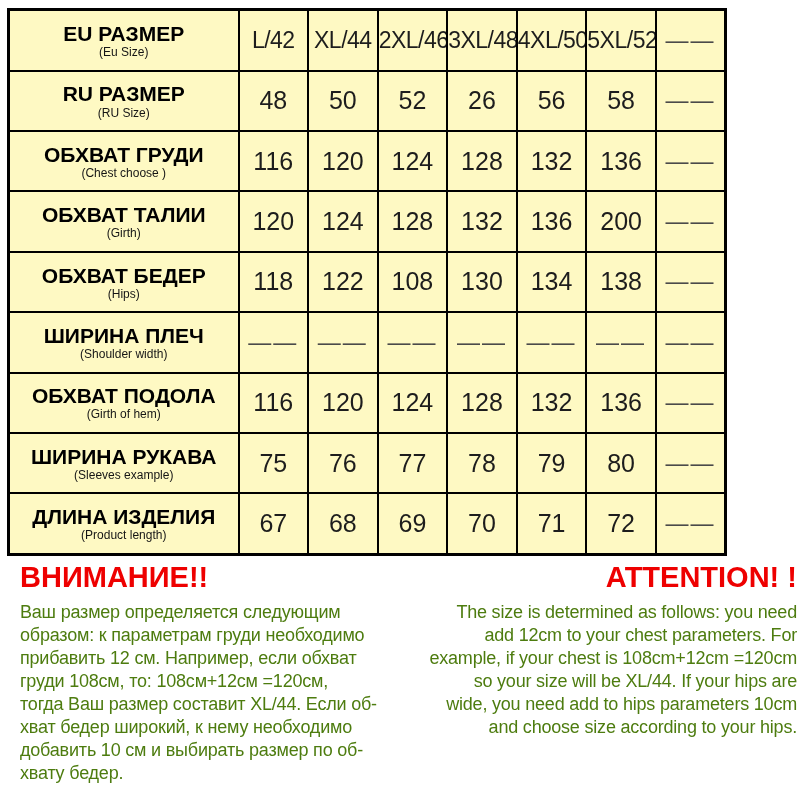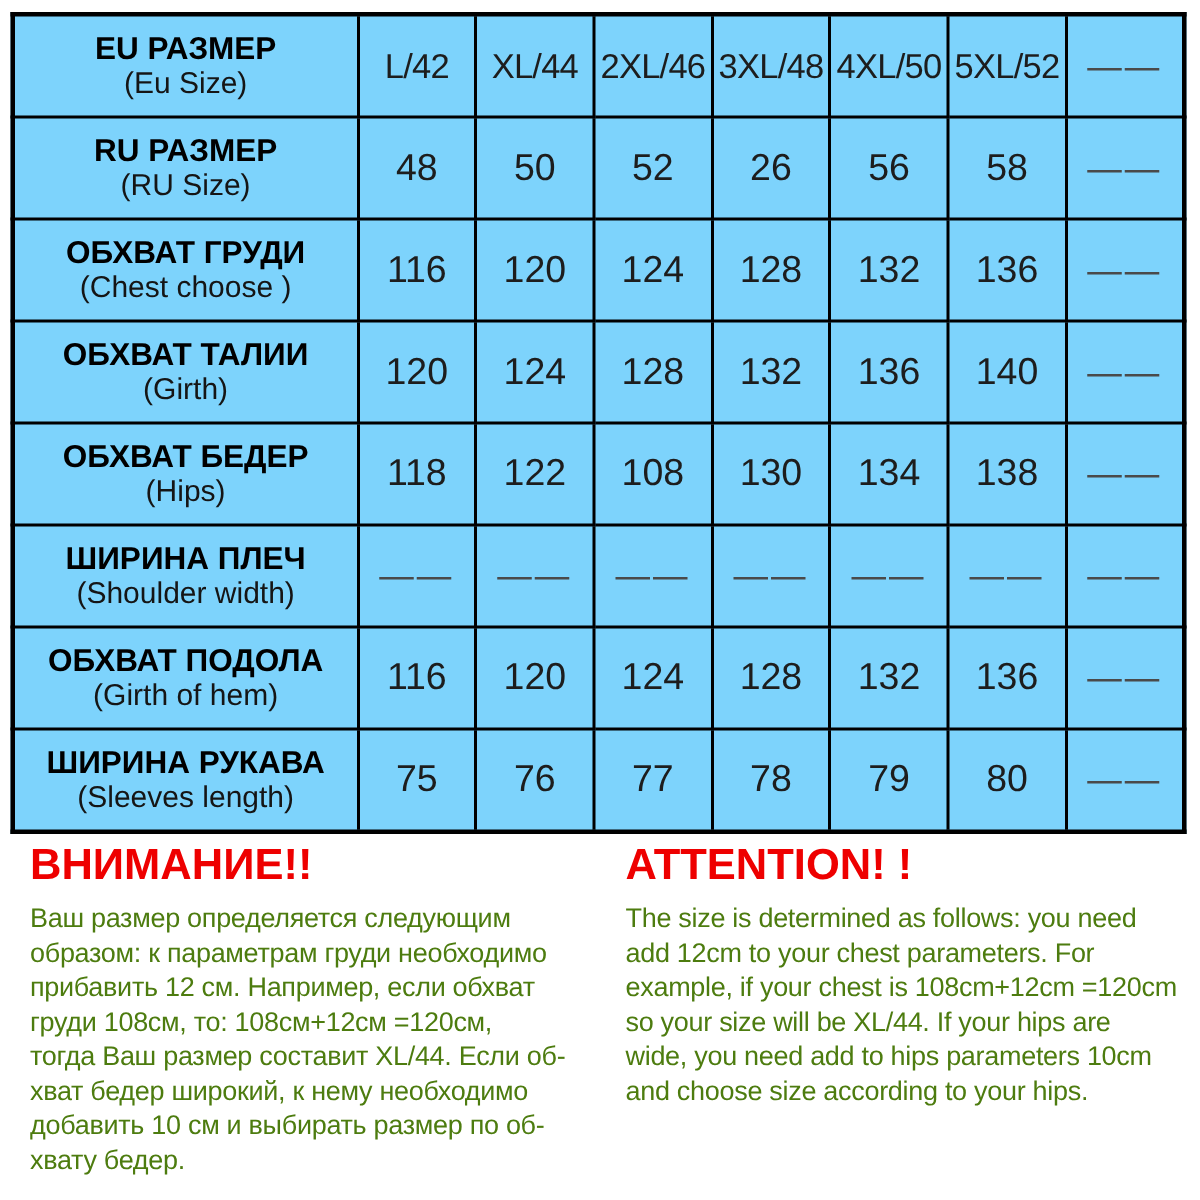--- a/index.html
+++ b/index.html
@@ -5,39 +5,39 @@
   html, body { margin: 0; padding: 0; }
   body {
     width: 800px; height: 800px;
     background: #ffffff;
     font-family: "Liberation Sans", sans-serif;
     position: relative;
     overflow: hidden;
   }
   table.size-chart {
     position: absolute; left: 7px; top: 8px;
-    width: 784px; height: 548px;
+    width: 720px; height: 548px;
     border-collapse: collapse; table-layout: fixed;
     border: 3px solid #000;
-    background: #7dd3fc;
+    background: #fef9c3;
   }
   .size-chart th, .size-chart td {
     border: 2px solid #000;
     text-align: center; vertical-align: middle;
     padding: 0; overflow: hidden;
   }
   col.label-col { width: 230px; }
   .row-label-ru { font-size: 21px; font-weight: bold; color: #000; line-height: 1.2; }
-  .row-label-en { font-size: 20px; font-weight: normal; color: #151515; line-height: 1.15; }
+  .row-label-en { font-size: 12px; font-weight: normal; color: #151515; line-height: 1.15; }
   .size-chart td { font-size: 25px; color: #1d1d1d; }
   tr.sizes-row td { font-size: 23px; letter-spacing: -0.5px; }
   .size-chart td.dash { color: #4a4a4a; font-size: 23px; letter-spacing: 2px; }
   .note { position: absolute; top: 561px; }
   .note-ru { left: 20px; width: 398px; }
-  .note-en { left: 417px; width: 380px; }
+  .note-en { left: 417px; width: 380px; text-align: right; }
   .note-title { font-size: 29px; font-weight: bold; line-height: 1.15; margin: 0 0 7px 0; }
   .note-body {
     font-size: 18px; line-height: 23px; letter-spacing: -0.2px;
     color: #4d7c0f; white-space: pre-line;
   }
 </style>
 </head>
 <body>
 
 <table class="size-chart">
@@ -94,21 +94,21 @@
     <tr>
       <th>
         <div class="row-label-ru">ОБХВАТ ТАЛИИ</div>
         <div class="row-label-en">(Girth)</div>
       </th>
       <td>120</td>
       <td>124</td>
       <td>128</td>
       <td>132</td>
       <td>136</td>
-      <td>140</td>
+      <td>200</td>
       <td class="dash">——</td>
     </tr>
     <tr>
       <th>
         <div class="row-label-ru">ОБХВАТ БЕДЕР</div>
         <div class="row-label-en">(Hips)</div>
       </th>
       <td>118</td>
       <td>122</td>
       <td>108</td>
@@ -139,28 +139,41 @@
       <td>120</td>
       <td>124</td>
       <td>128</td>
       <td>132</td>
       <td>136</td>
       <td class="dash">——</td>
     </tr>
     <tr>
       <th>
         <div class="row-label-ru">ШИРИНА РУКАВА</div>
-        <div class="row-label-en">(Sleeves length)</div>
+        <div class="row-label-en">(Sleeves example)</div>
       </th>
       <td>75</td>
       <td>76</td>
       <td>77</td>
       <td>78</td>
       <td>79</td>
       <td>80</td>
+      <td class="dash">——</td>
+    </tr>
+    <tr>
+      <th>
+        <div class="row-label-ru">ДЛИНА ИЗДЕЛИЯ</div>
+        <div class="row-label-en">(Product length)</div>
+      </th>
+      <td>67</td>
+      <td>68</td>
+      <td>69</td>
+      <td>70</td>
+      <td>71</td>
+      <td>72</td>
       <td class="dash">——</td>
     </tr>
   </tbody>
 </table>
 
 <div class="note note-ru">
   <div class="note-title" style="color: rgb(238, 0, 0);">ВНИМАНИЕ!!</div>
   <div class="note-body">Ваш размер определяется следующим
 образом: к параметрам груди необходимо
 прибавить 12 см. Например, если обхват

